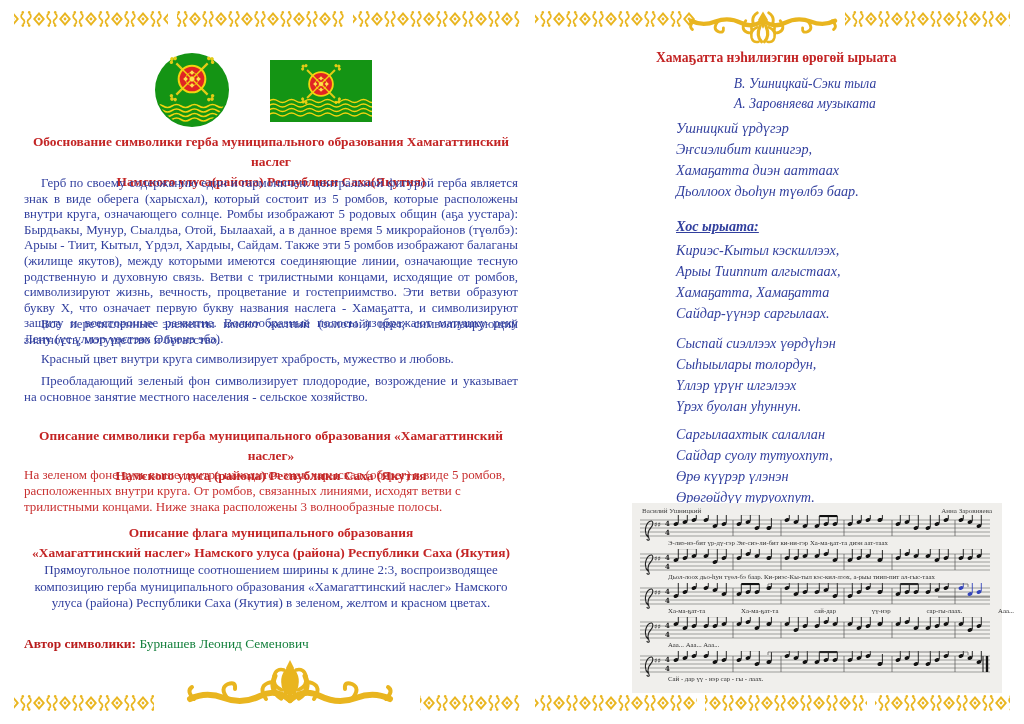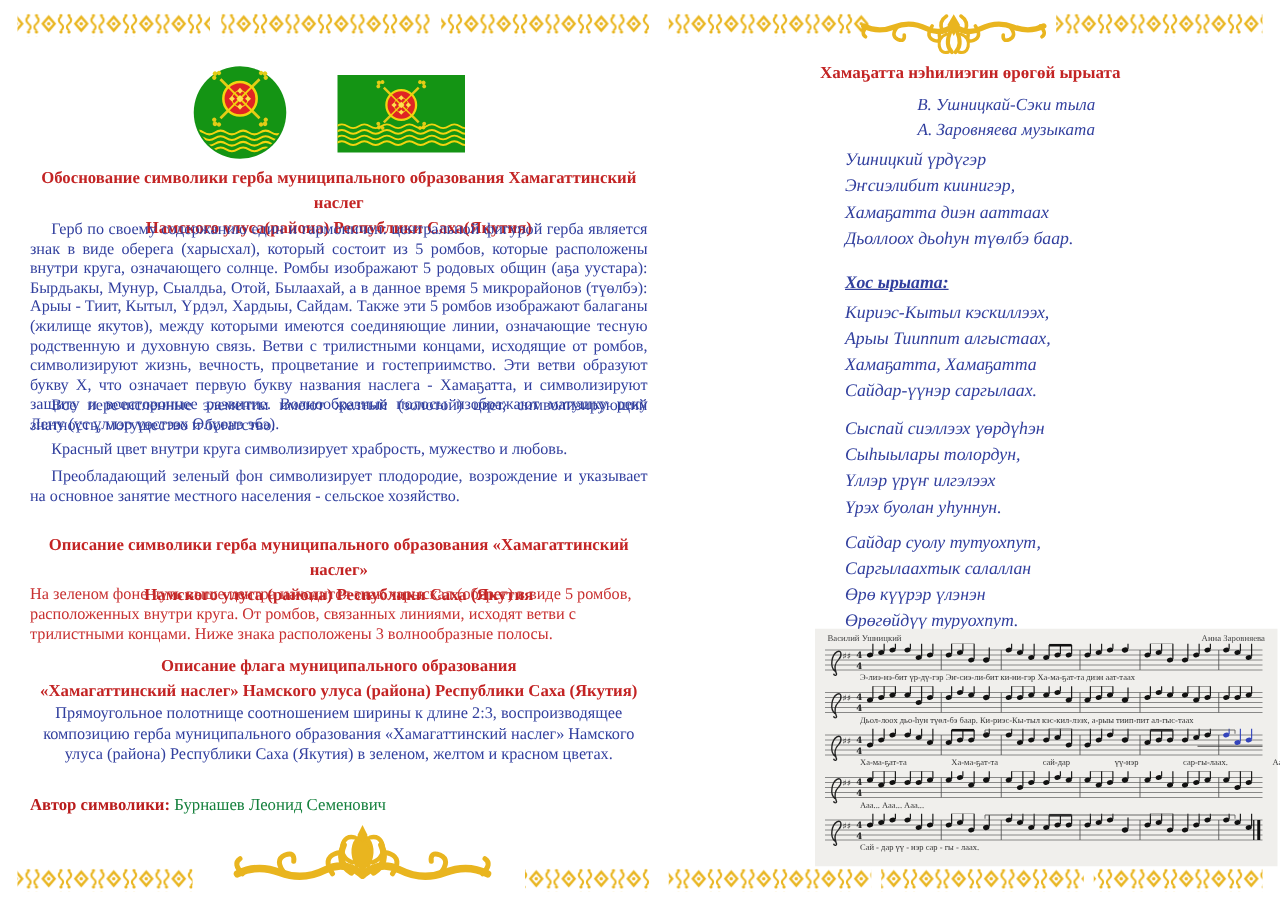--- a/index.html
+++ b/index.html
@@ -21,21 +21,21 @@
 
   
   .rp-title{position:absolute;left:656px;top:50px;color:#c32424;font-weight:bold;font-size:13.6px;text-align:right;}
   .rp-credits{position:absolute;left:660px;top:74px;width:290px;text-align:center;
               color:#313f9e;font-style:italic;font-size:13.6px;line-height:20px;}
   .lyrics{position:absolute;left:676px;color:#313f9e;font-style:italic;font-size:14.2px;line-height:21px;}
   .refrain-label{position:absolute;left:676px;color:#313f9e;font-style:italic;font-size:14.2px;
                  text-decoration:underline;font-weight:bold;}
 
   
-  .sheet{position:absolute;left:632px;top:503px;width:370px;height:190px;background:#f0efec;margin-left:20px;}
+  .sheet{position:absolute;left:632px;top:503px;width:370px;height:190px;background:#f0efec;}
   .sheet-head{display:flex;justify-content:space-between;padding:4px 10px 0 10px;
               font-size:7px;color:#444;font-family:"Liberation Serif","DejaVu Serif",serif;}
   .msys{height:34px;}
   .msvg{width:356px;height:26px;margin-left:6px;}
   .mlyr{font-size:6.8px;color:#333;margin-left:36px;margin-top:-2px;white-space:nowrap;
         font-family:"Liberation Serif","DejaVu Serif",serif;}
   .msys:nth-of-type(4) .mlyr{word-spacing:34px;}
 </style>
 </head>
 <body>
@@ -222,22 +222,22 @@
     </div>
 
   <div class="lyrics" style="top:240px">
       <div>Кириэс-Кытыл кэскиллээх,</div>
       <div>Арыы Тииппит алгыстаах,</div>
       <div>Хамаҕатта, Хамаҕатта</div>
       <div>Сайдар-үүнэр саргылаах.</div>
     </div>
 
   <div class="lyrics" style="top:424px">
+      <div>Саргылаахтык салаллан</div>
       <div>Сайдар суолу тутуохпут,</div>
-      <div>Саргылаахтык салаллан</div>
       <div>Өрө күүрэр үлэнэн</div>
       <div>Өрөгөйдүү туруохпут.</div>
     </div>
 
   <div class="sheet">
     <div class="sheet-head">
       <span>Василий Ушницкий</span>
       <span>Анна Заровняева</span>
     </div>
     <div class="msys">

